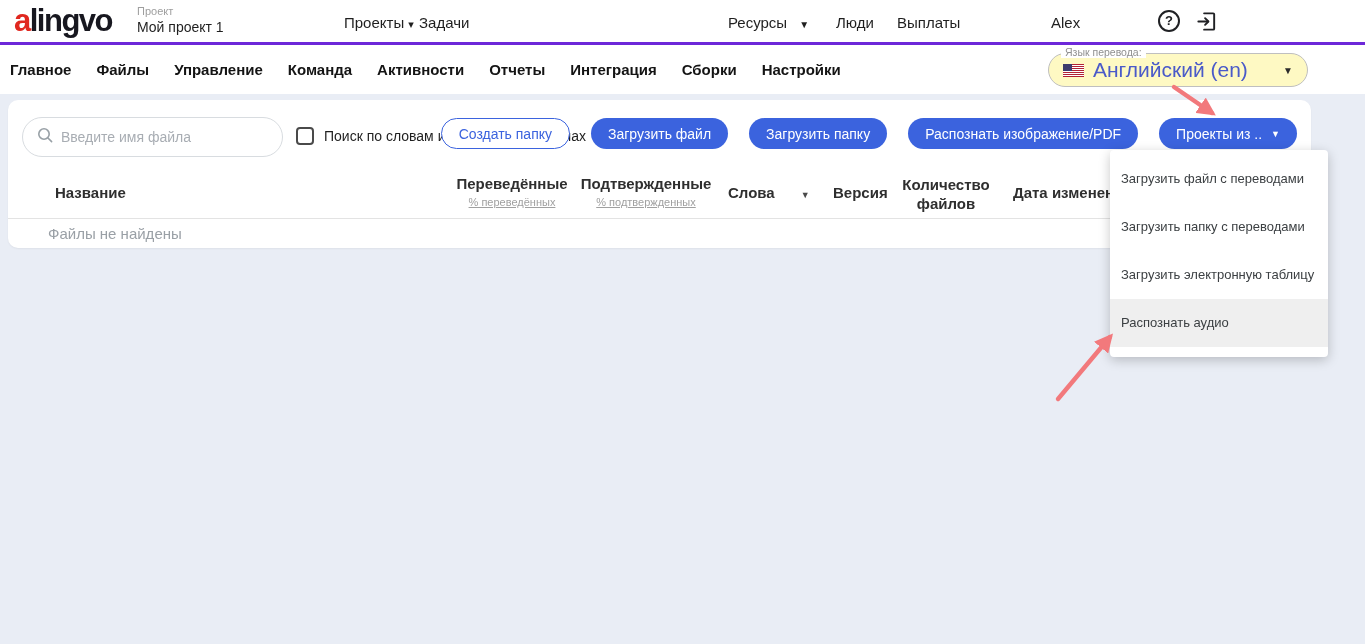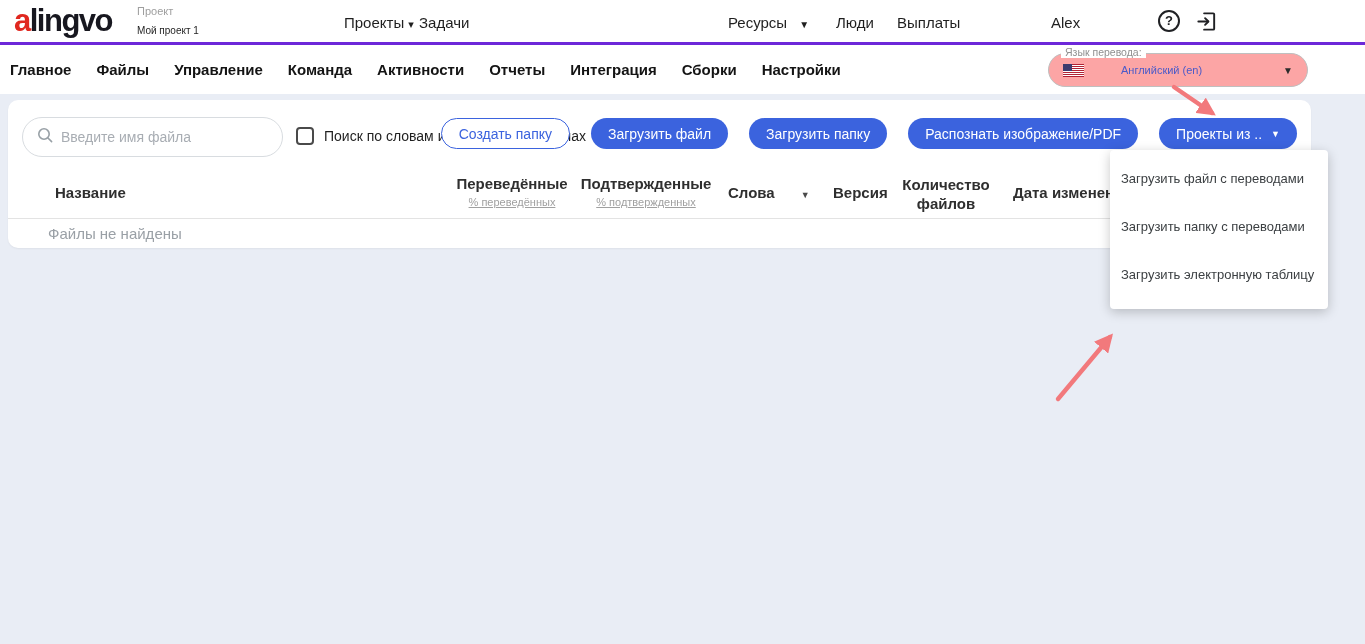--- a/index.html
+++ b/index.html
@@ -8,42 +8,42 @@
   .app { position:relative; width:1365px; height:644px; }
 
   
   .topbar { position:absolute; top:0; left:0; width:100%; height:45px;
             background:#fff; border-bottom:3px solid #6d28d9; z-index:3; }
   .logo { position:absolute; left:14px; top:3px; font-size:31px; font-weight:800;
           letter-spacing:-1.5px; color:#17171f; cursor:pointer; }
   .logo .logo-a { color:var(--logo-red,#e0271f); }
   .project { position:absolute; left:137px; top:5px; }
   .project-label { font-size:11px; color:#9e9e9e; }
-  .project-name { font-size:10px; color:#1f1f1f; margin-top:8px; }
+  .project-name { font-size:14px; color:#1f1f1f; margin-top:2px; }
   .topnav-item { position:absolute; top:14px; font-size:15px; color:#1f1f1f; cursor:pointer; white-space:nowrap; }
   .caret-sm { font-size:11px; color:#1f1f1f; margin-left:4px; }
   .caret-gap { margin-left:12px; font-size:10px; }
   .help-icon { position:absolute; left:1158px; top:10px; width:22px; height:22px;
                border:2px solid #202124; border-radius:50%; text-align:center;
                line-height:18px; font-size:13px; font-weight:bold; color:#202124; cursor:pointer; }
   .logout-icon { position:absolute; left:1195px; top:10px; cursor:pointer; }
 
   
   .tabsrow { position:absolute; top:45px; left:0; width:100%; height:49px; background:#fff;
              display:flex; align-items:center; padding-left:10px; gap:25px; z-index:2; }
   .tab { font-size:15px; font-weight:600; color:#141414; cursor:pointer; white-space:nowrap; }
 
   
   .lang-select { position:absolute; left:1048px; top:53px; width:260px; height:34px;
-                 border:1px solid #bfbfbf; border-radius:17px; background:#fca5a5;
+                 border:1px solid #bfbfbf; border-radius:17px; background:#fef9c3;
                  display:flex; align-items:center; padding:0 14px; cursor:pointer; z-index:4; }
   .lang-label { position:absolute; top:-8px; left:12px; background:#fff; padding:0 4px;
                 font-size:10.5px; color:#8f8f8f; }
   .lang-flag { margin-right:9px; display:flex; }
-  .lang-value { font-size:11px; color:var(--value-blue,#4a5ac9); flex:1;margin-left:28px; }
+  .lang-value { font-size:21px; color:var(--value-blue,#4a5ac9); flex:1; }
   .lang-caret { font-size:10px; color:#2b2b2b; }
 
   
   .content { position:absolute; top:94px; left:0; width:100%; height:550px;
              background:var(--page-background,#e9edf5); z-index:1; }
   .card { position:absolute; left:8px; top:6px; width:1303px; height:148px; background:#fff;
           border-radius:10px; box-shadow:0 1px 2px rgba(0,0,0,.05); }
 
   .search-box { position:absolute; left:14px; top:17px; width:261px; height:40px;
                 border:1px solid #d8dce0; border-radius:20px; display:flex;
@@ -192,20 +192,21 @@
         <div class="th" style="left:1005px; top:19px">Дата изменения</div>
       </div>
 
       <div class="empty-row">Файлы не найдены</div>
     </div>
 
     <div class="dropdown">
       <div class="dd-item">Загрузить файл с переводами</div>
       <div class="dd-item">Загрузить папку с переводами</div>
       <div class="dd-item">Загрузить электронную таблицу</div>
+      <div class="dd-item highlighted">Распознать аудио</div>
     </div>
   </div>
 
   <svg class="annotation-arrows" width="1365" height="644" viewBox="0 0 1365 644">
     <defs>
       <marker id="ah" viewBox="0 0 10 10" refX="7.5" refY="5" markerWidth="4.2" markerHeight="4.2" orient="auto-start-reverse">
         <path d="M0 0 L10 5 L0 10 z" style="fill:var(--annotation-arrow,#f2797c)"></path>
       </marker>
     </defs>
     <line x1="1174" y1="87" x2="1212" y2="113" style="stroke:var(--annotation-arrow,#f2797c);stroke-width:4.4;stroke-linecap:round" marker-end="url(#ah)"></line>

